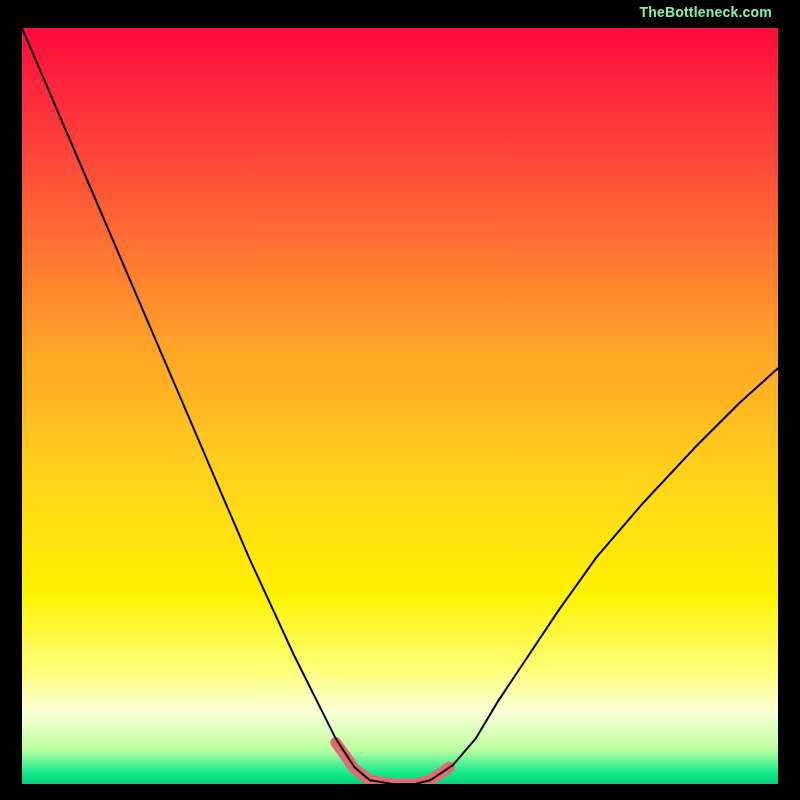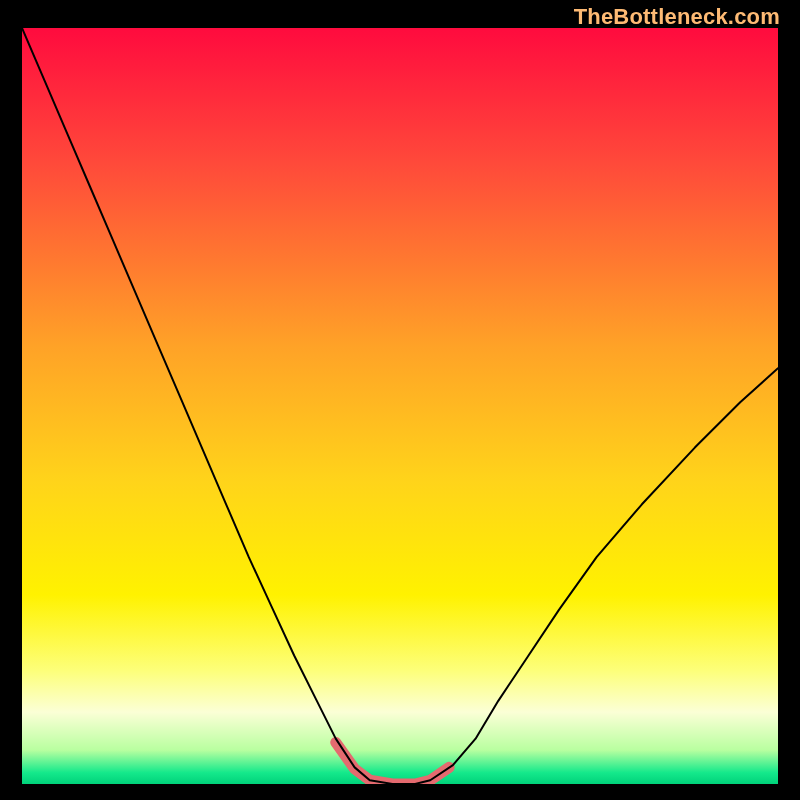--- a/index.html
+++ b/index.html
@@ -13,23 +13,23 @@
   }
   .frame {
     position: relative;
     width: 800px;
     height: 800px;
     background: #000;
   }
   .watermark {
     position: absolute;
     top: 4px;
-    right: 20px;
-    color: #fdba74;
-    font-size: 22px;
+    right: 28px;
+    color: #86efac;
+    font-size: 14px;
     font-weight: 600;
     letter-spacing: 0.2px;
     z-index: 10;
     user-select: none;
   }
   .plot {
     position: absolute;
     left: 22px;
     top: 28px;
     width: 756px;

